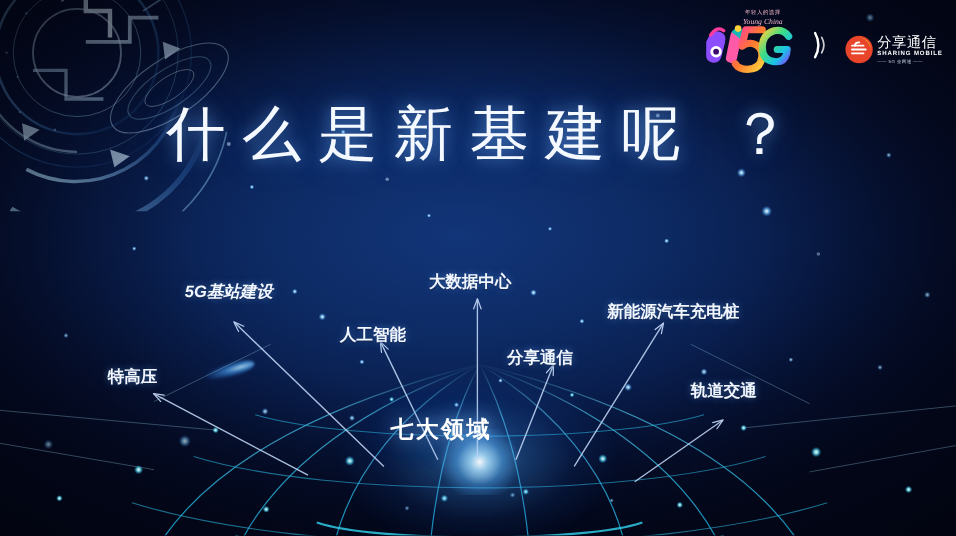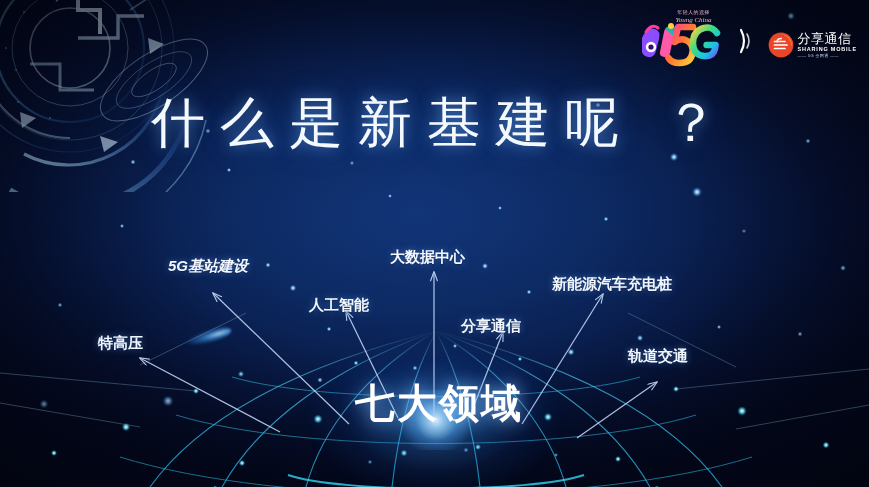--- a/index.html
+++ b/index.html
@@ -88,21 +88,21 @@
     font-size: 15px;
     font-weight: 700;
     color: #f2f7ff;
     line-height: 1.32;
     white-space: nowrap;
     text-shadow: 0 0 7px rgba(110,175,255,0.5), 0 1px 2px rgba(0,10,40,0.8);
   }
   .center-label {
     position: absolute;
     left: 355px; top: 376px;
-    font-size: 40px;
+    font-size: 21px;
     font-weight: 700;
     letter-spacing: 2px;
     color: #ffffff;
     text-shadow: 0 0 16px rgba(140,200,255,0.75), 0 0 34px rgba(60,140,255,0.45);
     white-space: nowrap;
   }
 
   
   .logo-bar {
     position: absolute;

